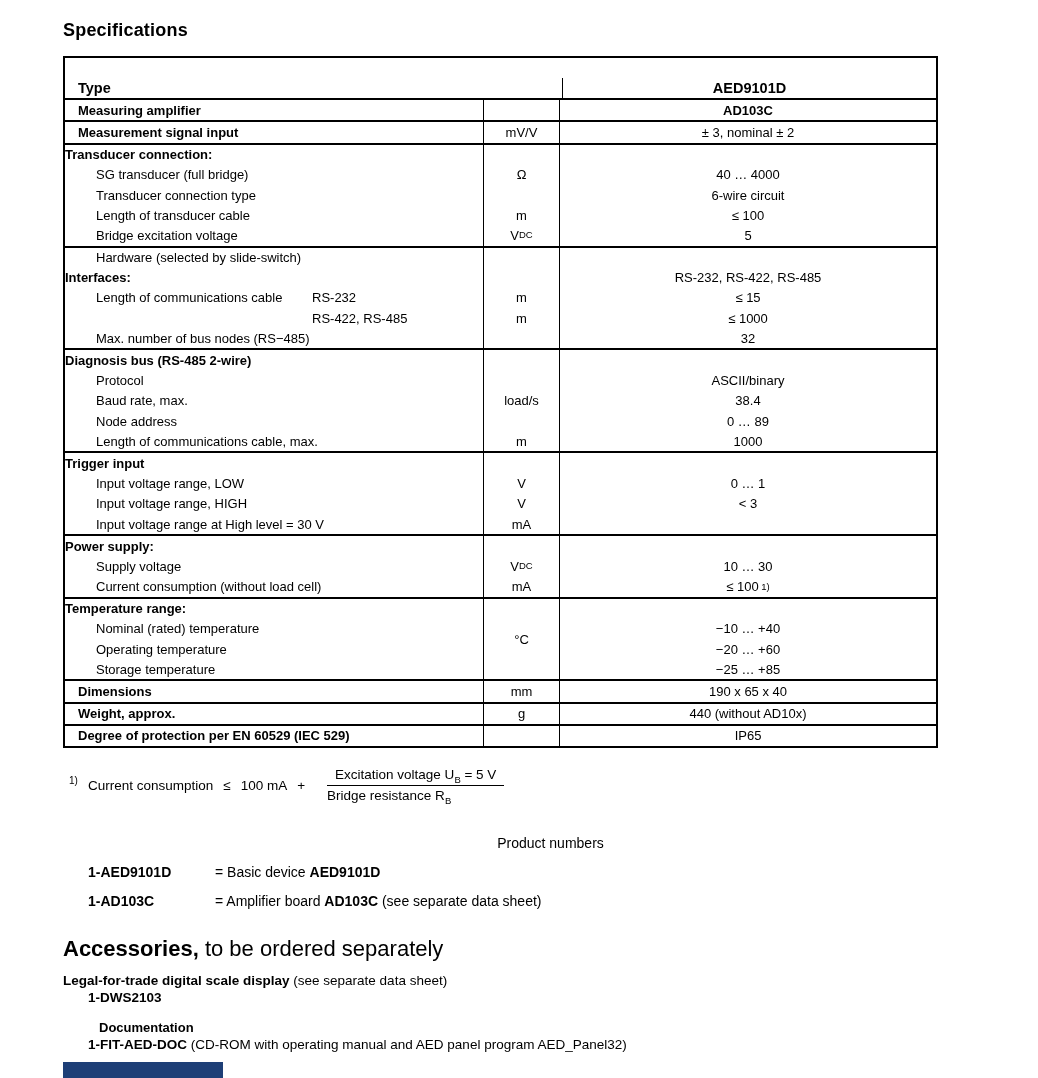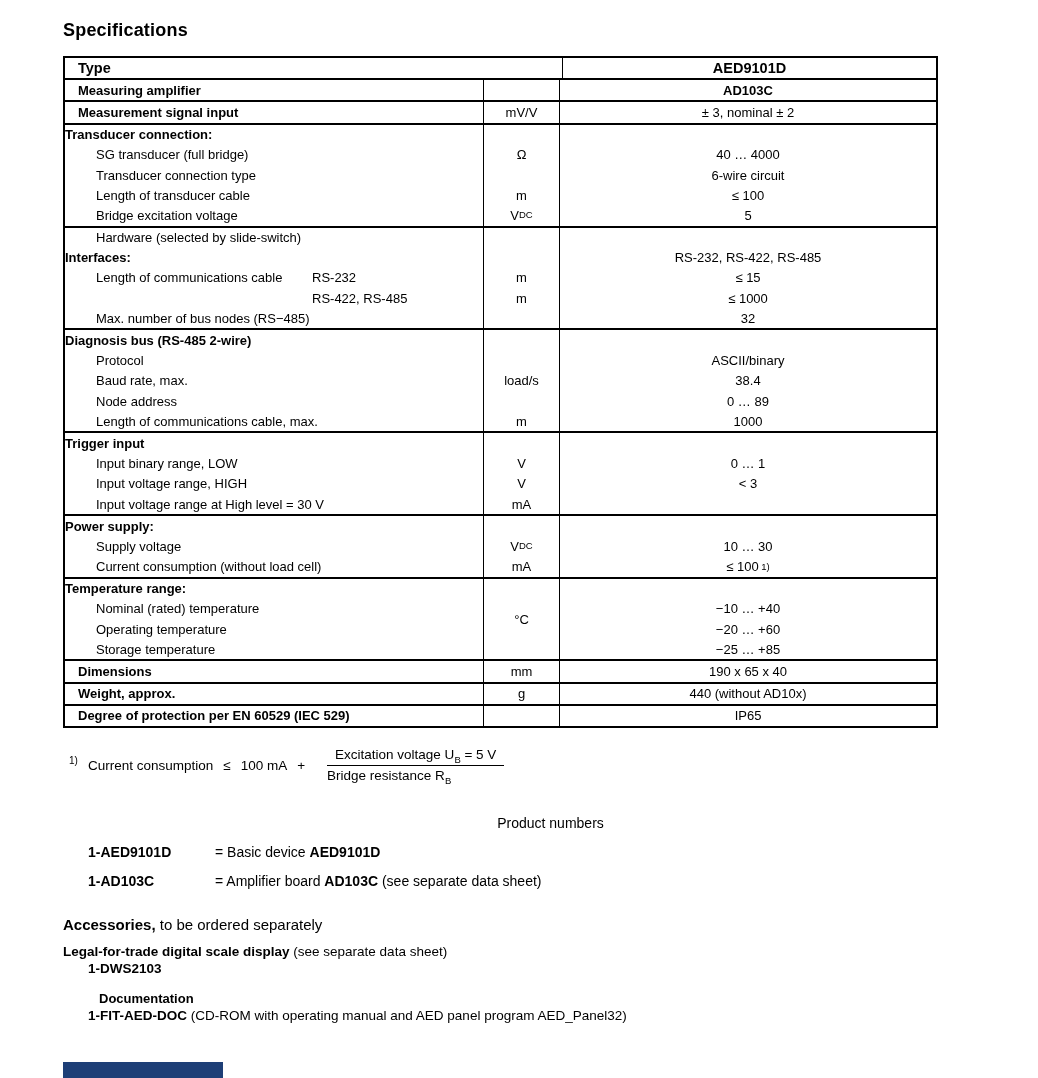--- a/index.html
+++ b/index.html
@@ -10,21 +10,21 @@
   }
   .page { padding:20px 0 0 63px; }
 
   h1.doc-h { font-size:18px; font-weight:bold; margin-bottom:15px; letter-spacing:0.2px; }
   h2.doc-h { font-size:14px; font-weight:normal;text-align:center; }
 
   
   .spec-table { width:875px; border:2px solid #000; }
   .sec { display:grid; grid-template-columns:418px 77px auto; border-top:2px solid #000; }
   .sec:first-child { border-top:none; }
-  .sec.span2 { grid-template-columns:497px auto; }
+  .sec.span2 { grid-template-columns:497px auto;margin-top:20px; }
   .col { min-width:0; }
   .col.units { border-left:1.6px solid #000; border-right:1.6px solid #000; }
   .sec.span2 .col.values { border-left:1.6px solid #000; }
   .line { height:20.2px; display:flex; align-items:center; font-size:13px; white-space:nowrap; }
   .col.units .line, .col.values .line { justify-content:center; }
   .line.hdr { font-weight:bold; }
   .line.lbl { padding-left:13px; }
   .line.lbl.ind { padding-left:31px; }
   .line.b, .b { font-weight:bold; }
   .line.lg { font-size:14.5px; }
@@ -40,21 +40,21 @@
   .fraction { display:inline-block; text-align:left; vertical-align:middle; margin-left:12px; }
   .fraction .num { display:block; border-bottom:1.5px solid #000; padding:0 8px 3px 8px; }
   .fraction .den { display:block; padding-top:2px; }
 
   
   .pn-title { margin-top:32px; }
   .product-row { display:flex; margin:13px 0 0 25px; font-size:14px; }
   .product-row .code { width:127px; font-weight:bold; }
 
   
-  .acc-title { margin-top:27px; font-size:15px; }
+  .acc-title { margin-top:27px; font-size:22px; }
   .acc-title .big-b { font-weight:bold; }
   .acc-line { margin-top:11px; font-size:13.5px; }
   .acc-code { margin:2px 0 0 25px; font-size:13.5px; font-weight:bold; }
   .doc-title { margin-top:15px; font-size:13px; font-weight:bold;padding-left:36px; }
   .doc-line { margin:2px 0 0 25px; font-size:13.5px; }
 
   .footer-bar { position:absolute; left:63px; top:1062px; width:160px; height:16px; }
 </style>
 </head>
 <body>
@@ -225,21 +225,21 @@
           </div>
           <div class="line val">
             <span>1000</span>
           </div>
         </div>
       </div>
       <div class="sec">
         <div class="col labels">
           <div class="line hdr">Trigger input</div>
           <div class="line lbl ind">
-            <span>Input binary range, LOW</span>
+            <span>Input voltage range, LOW</span>
           </div>
           <div class="line lbl ind">
             <span>Input voltage range, HIGH</span>
           </div>
           <div class="line lbl ind">
             <span>Input voltage range at High level = 30 V</span>
           </div>
         </div>
         <div class="col units">
           <div class="line"></div>

